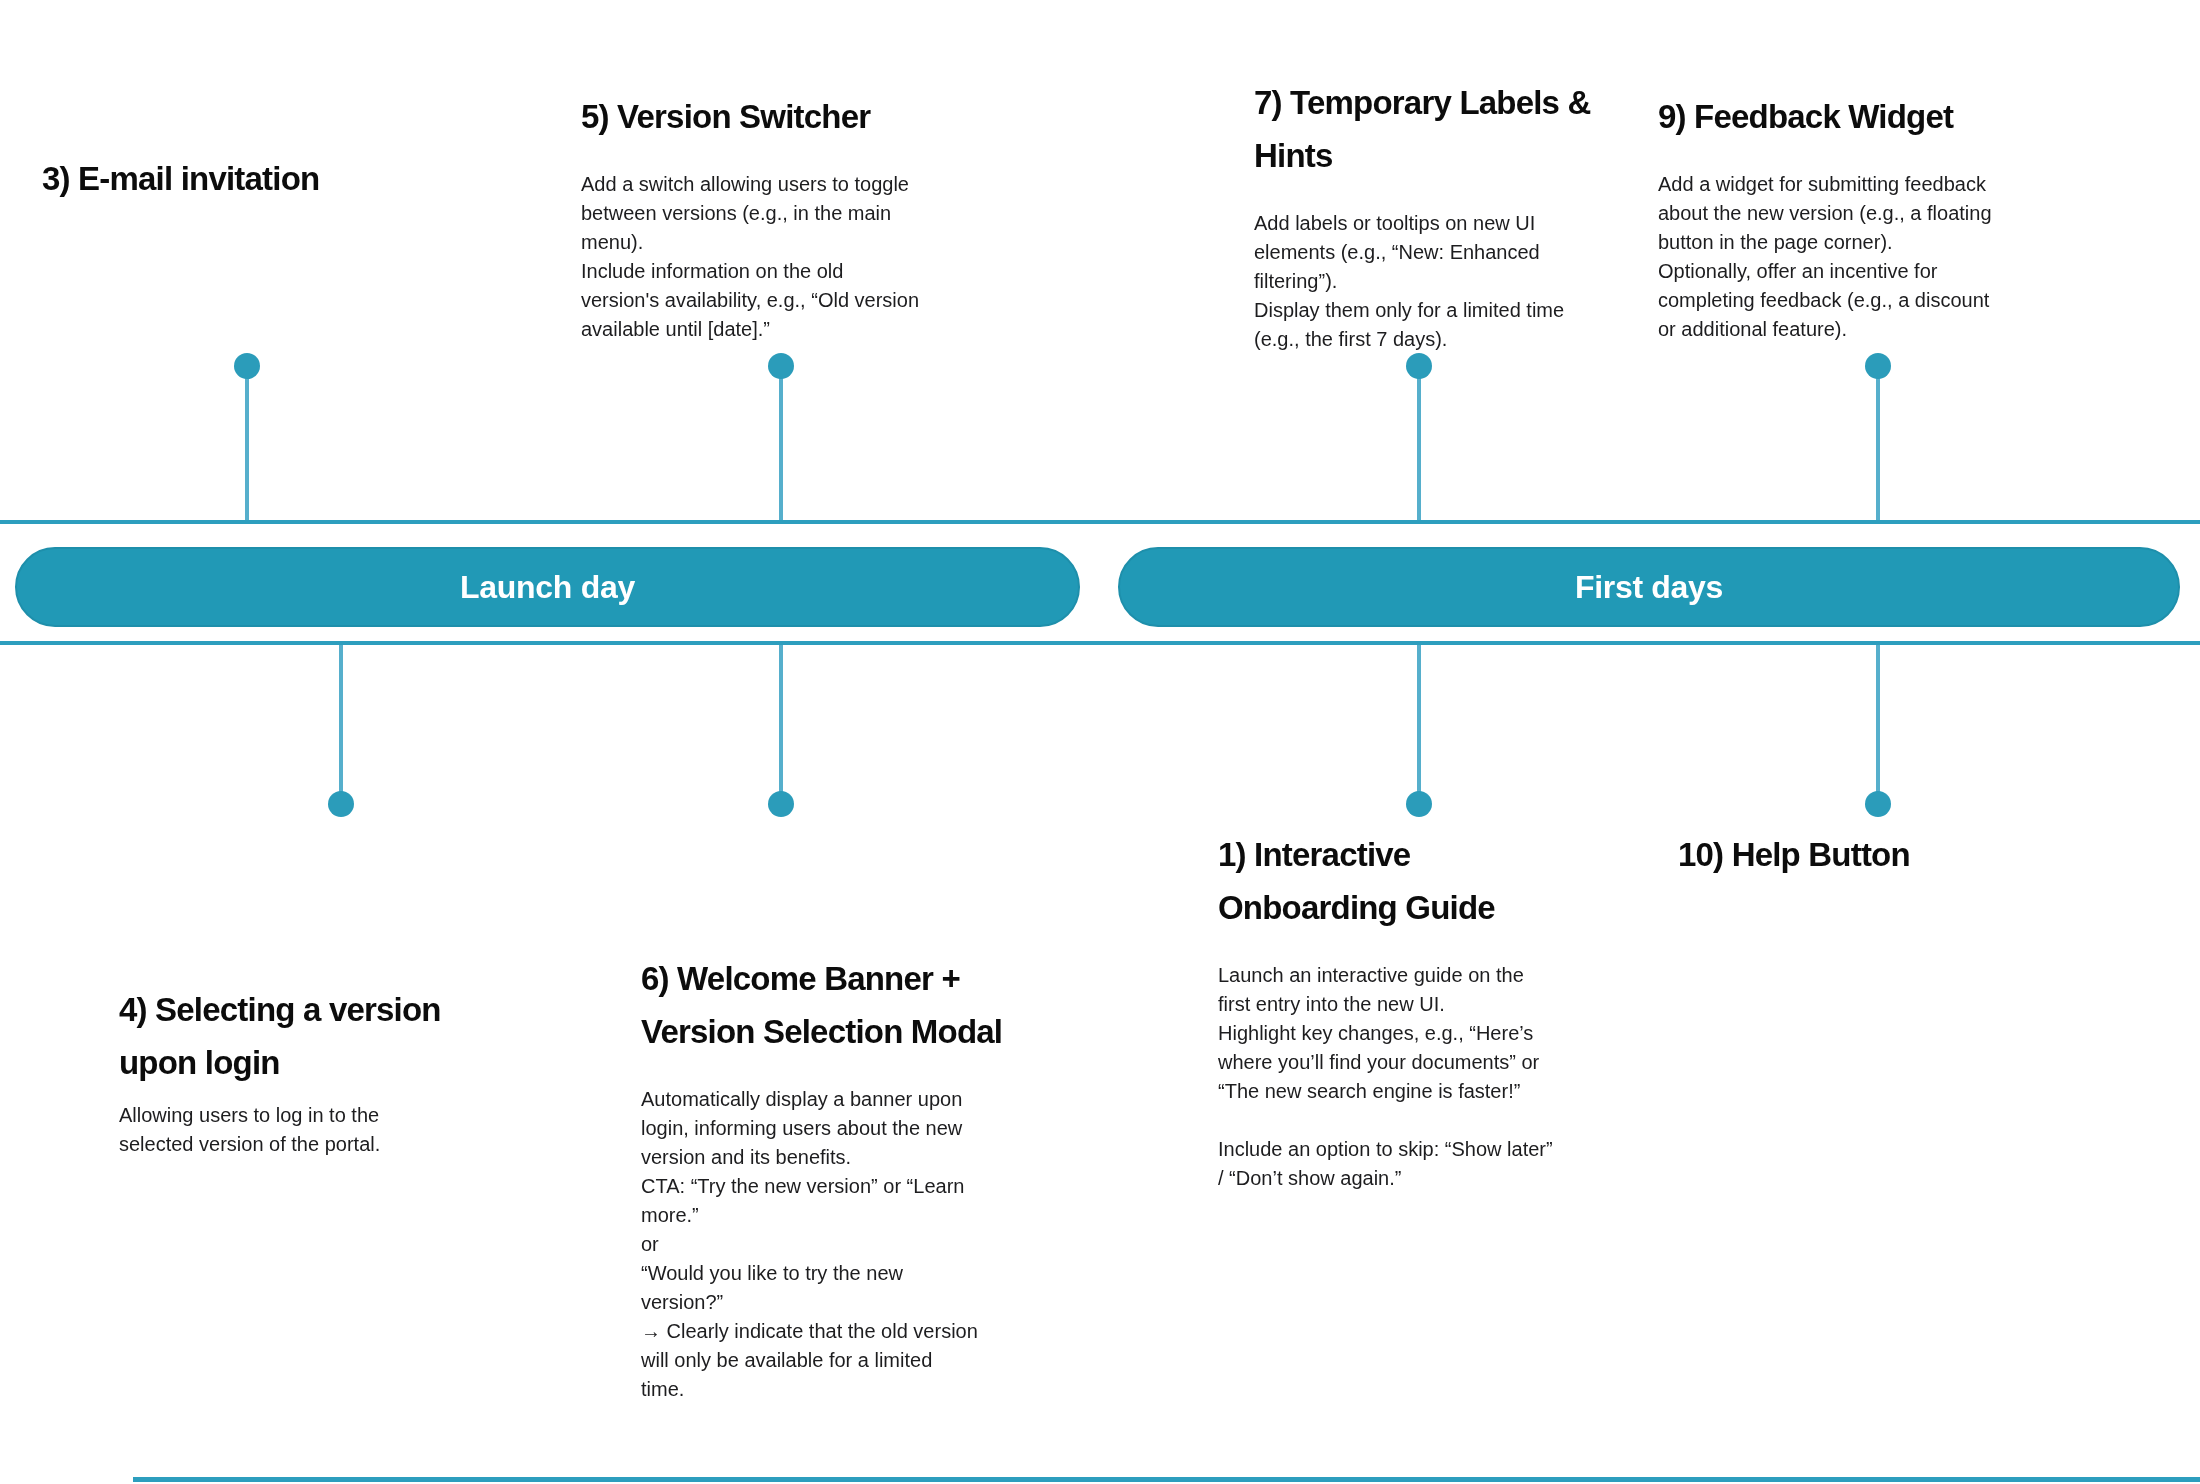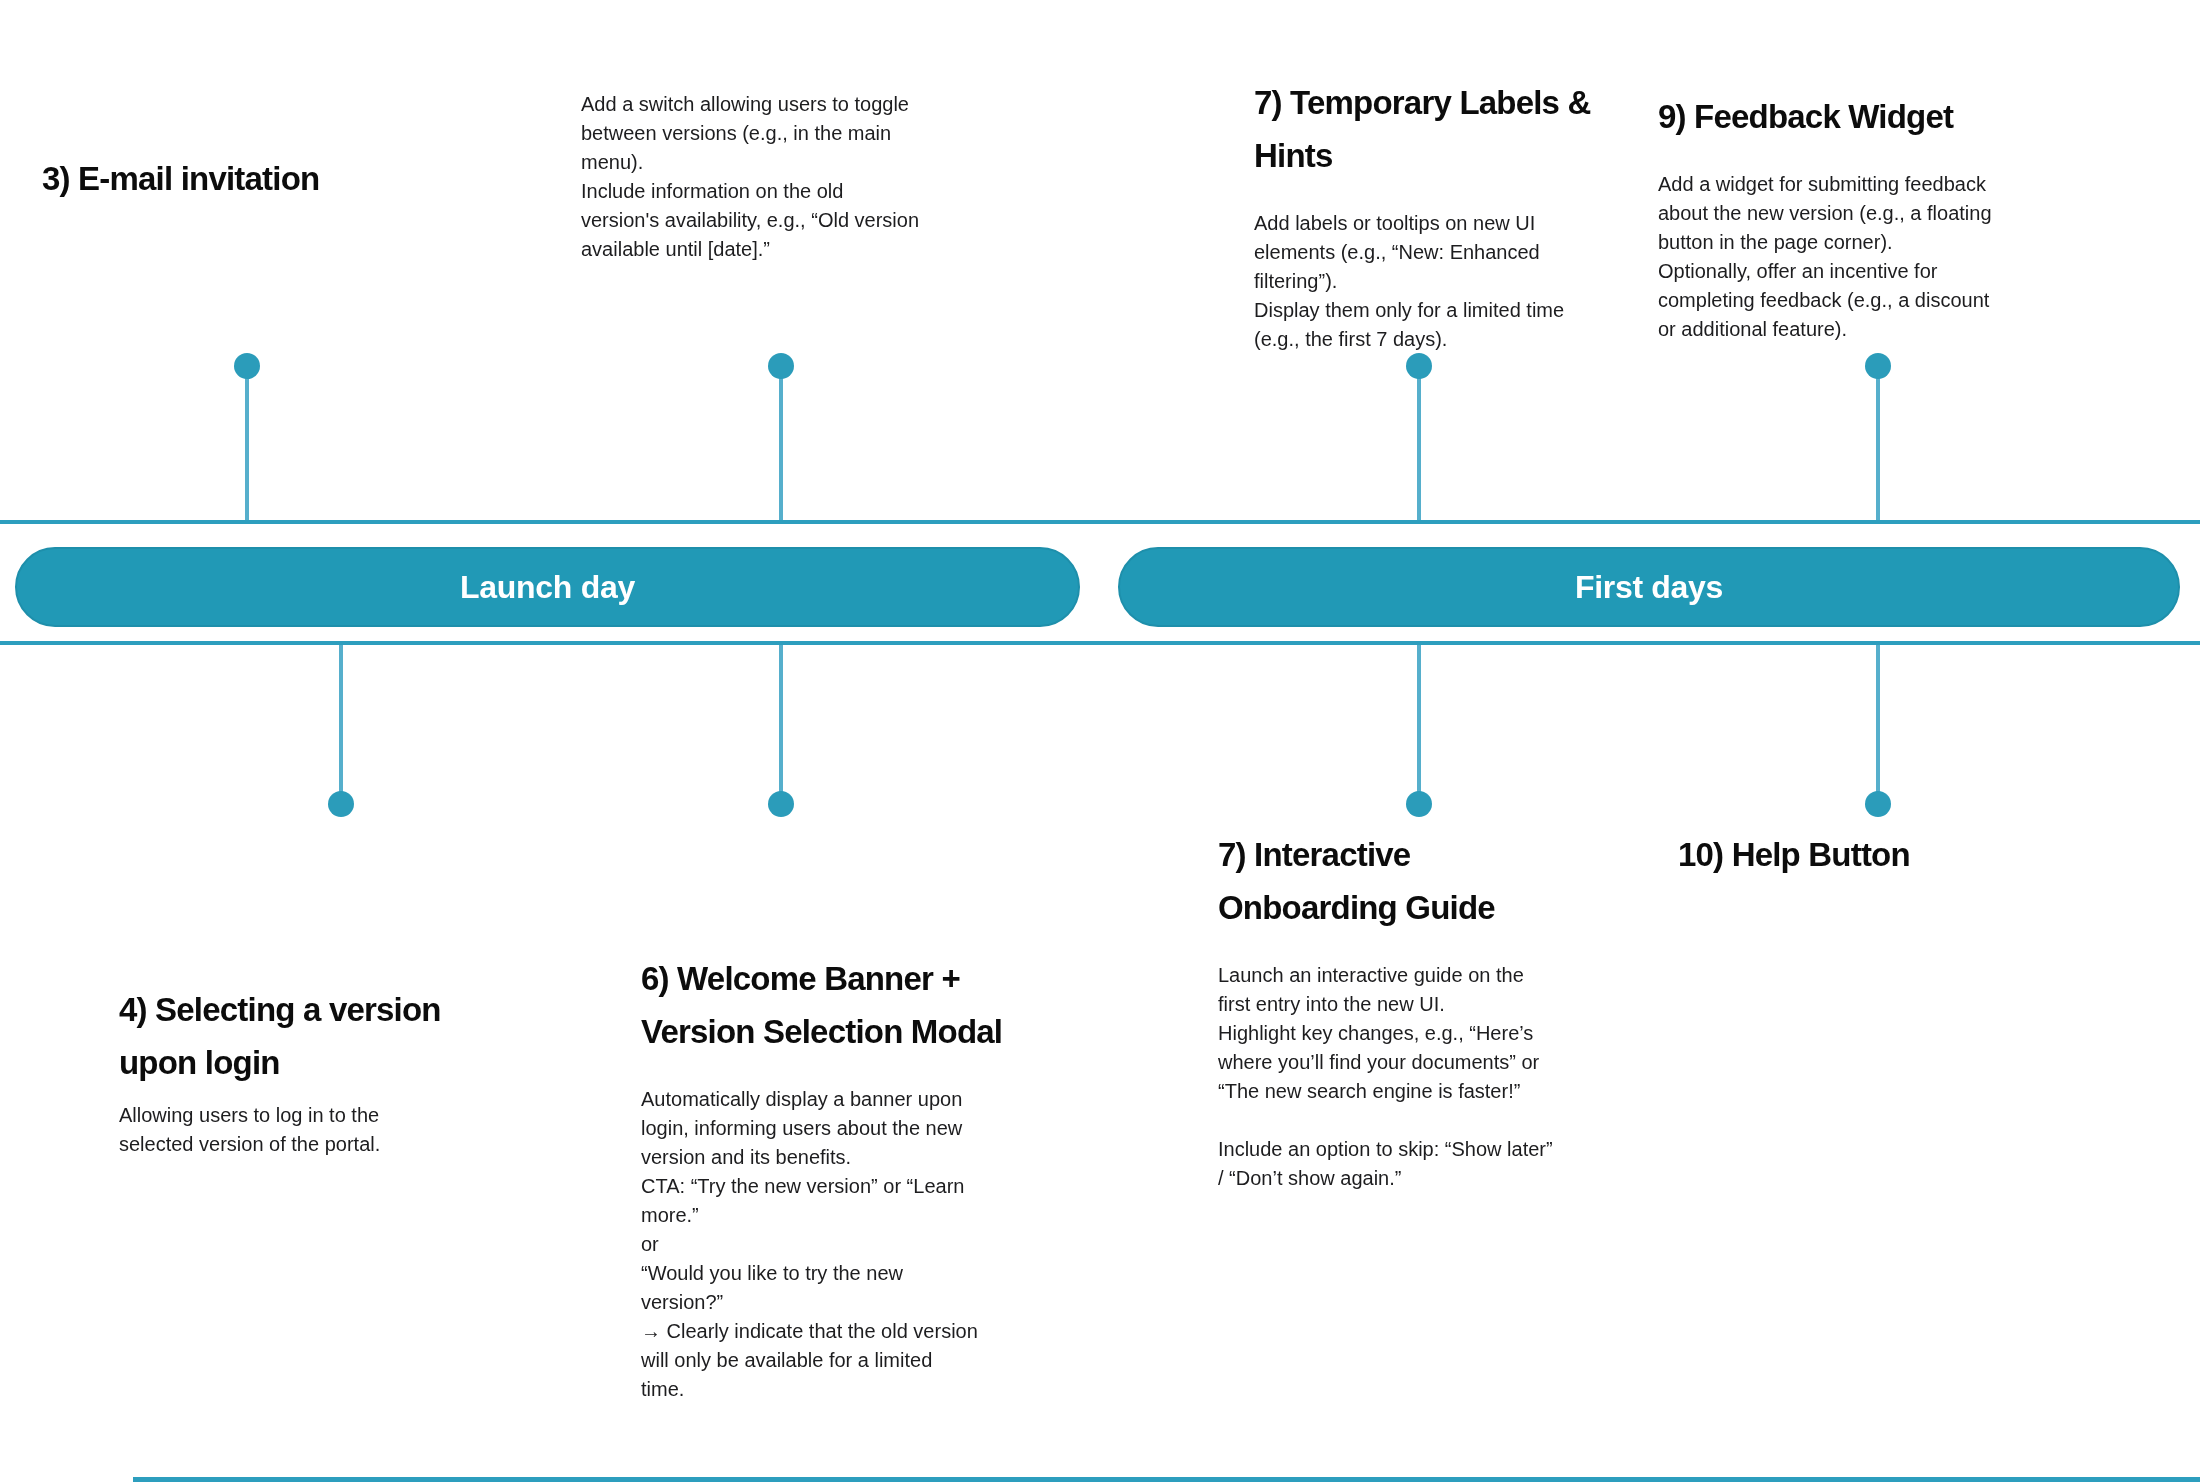--- a/index.html
+++ b/index.html
@@ -118,20 +118,21 @@
   <div class="dot" style="left:328px;  top:791px;"></div>
   <div class="dot" style="left:768px;  top:791px;"></div>
   <div class="dot" style="left:1406px; top:791px;"></div>
   <div class="dot" style="left:1865px; top:791px;"></div>
 
   <div class="step" style="left:42px; top:152px; width:400px;">
     <div class="title">3) E-mail invitation</div>
   </div>
 
   <div class="step" style="left:581px; top:90px; width:400px;">
+    <div class="title">5) Version Switcher</div>
     <div class="body">Add a switch allowing users to toggle
 between versions (e.g., in the main
 menu).
 Include information on the old
 version's availability, e.g., “Old version
 available until [date].”</div>
   </div>
 
   <div class="step" style="left:1218px; top:76px; width:440px;margin-left:36px;">
     <div class="title">7) Temporary Labels &amp;
@@ -170,21 +171,21 @@
 more.”
 or
 “Would you like to try the new
 version?”
 → Clearly indicate that the old version
 will only be available for a limited
 time.</div>
   </div>
 
   <div class="step" style="left:1218px; top:828px; width:440px;">
-    <div class="title">7) Interactive
+    <div class="title">1) Interactive
 Onboarding Guide</div>
     <div class="body">Launch an interactive guide on the
 first entry into the new UI.
 Highlight key changes, e.g., “Here’s
 where you’ll find your documents” or
 “The new search engine is faster!”
 
 Include an option to skip: “Show later”
 / “Don’t show again.”</div>
   </div>

